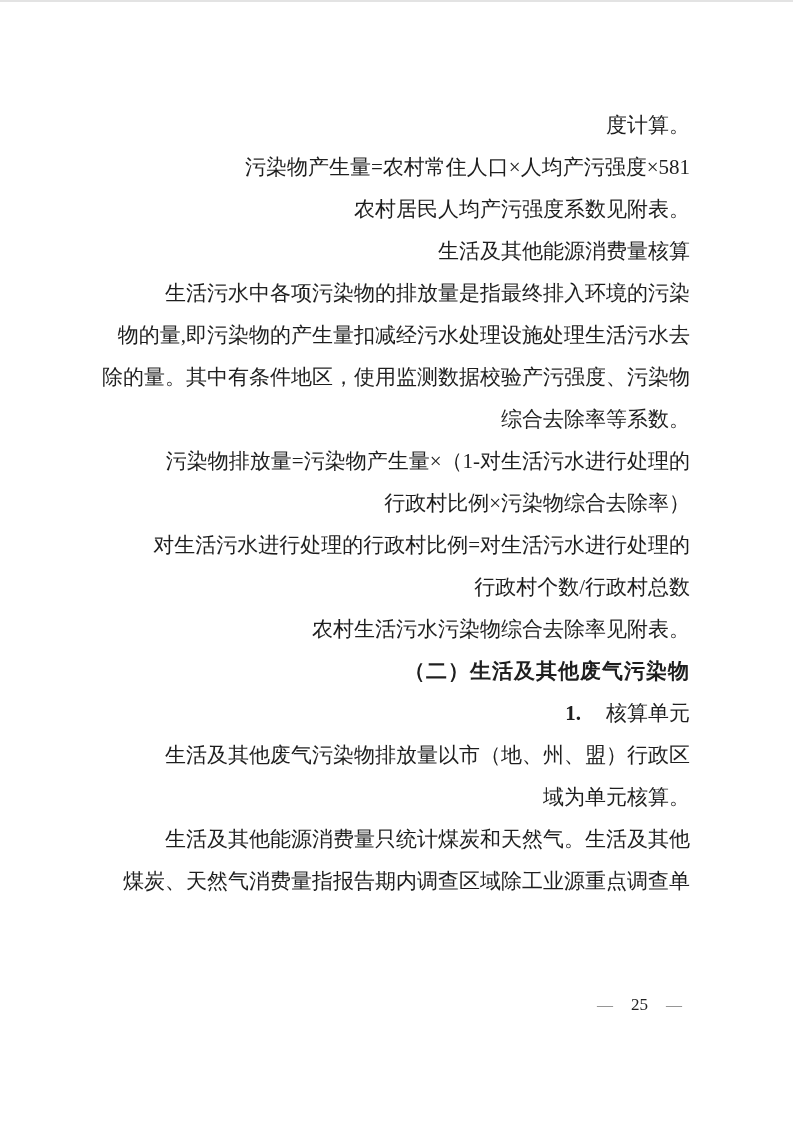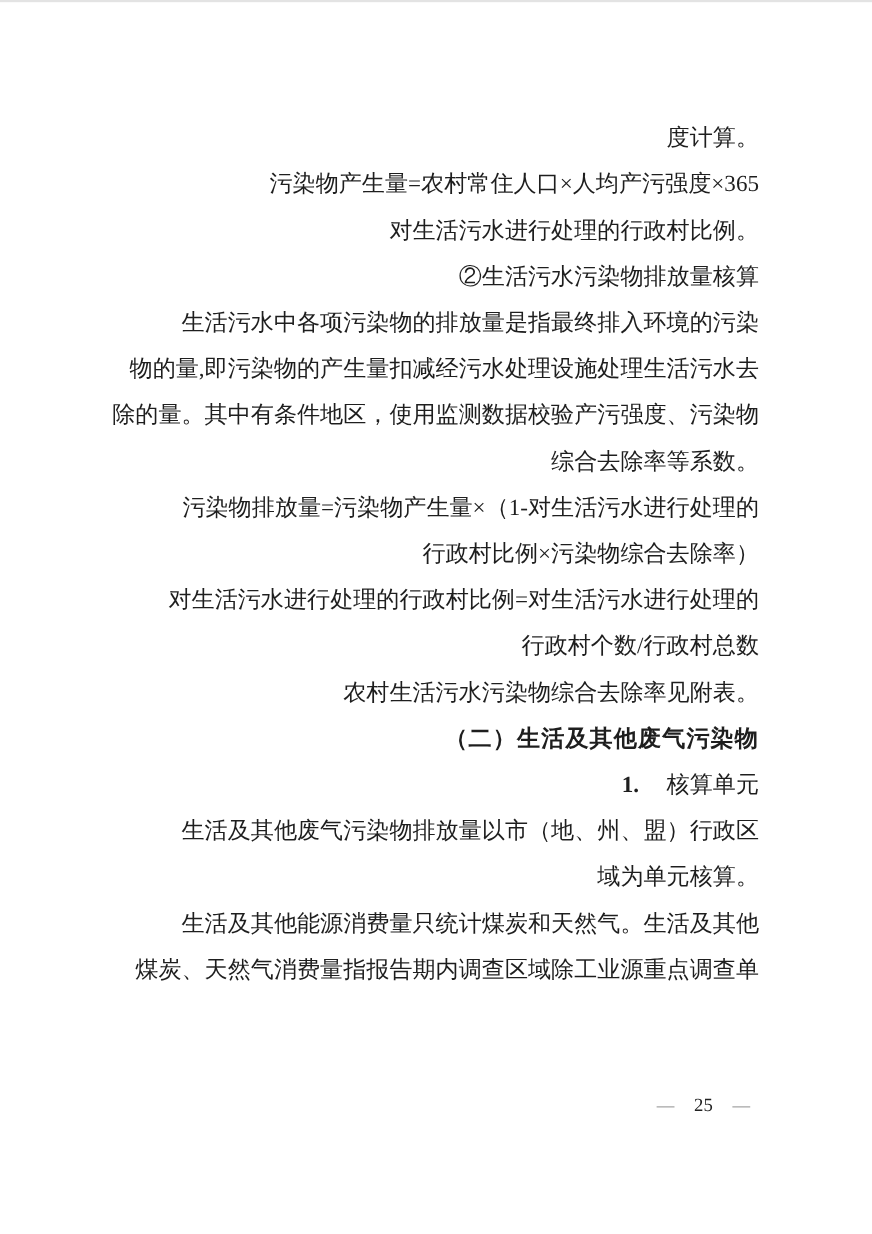--- a/index.html
+++ b/index.html
@@ -42,25 +42,25 @@
 </style>
 </head>
 <body>
 
 <div class="page">
   <div class="scan-edge"></div>
 
   <div class="content">
     <p>度计算。</p>
 
-    <p class="formula mt17 ind50">污染物产生量=农村常住人口×人均产污强度×365</p>
+    <p class="formula mt17 ind50">污染物产生量=农村常住人口×人均产污强度×581</p>
 
-    <p class="ind54">对生活污水进行处理的行政村比例。</p>
+    <p class="ind54">农村居民人均产污强度系数见附表。</p>
 
-    <p class="ind62">②生活污水污染物排放量核算</p>
+    <p class="ind62">生活及其他能源消费量核算</p>
 
     <p class="justify ind50">生活污水中各项污染物的排放量是指最终排入环境的污染物的量,即污染物的产生量扣减经污水处理设施处理生活污水去除的量。其中有条件地区，使用监测数据校验产污强度、污染物综合去除率等系数。</p>
 
     <p class="formula justify mt8 ind47">污染物排放量=污染物产生量×（1-对生活污水进行处理的行政村比例×污染物综合去除率）</p>
 
     <p class="formula justify mt8 ind47">对生活污水进行处理的行政村比例=对生活污水进行处理的行政村个数/行政村总数</p>
 
     <p class="ind54">农村生活污水污染物综合去除率见附表。</p>
 
     <p class="heading ind62">（二）生活及其他废气污染物</p>

